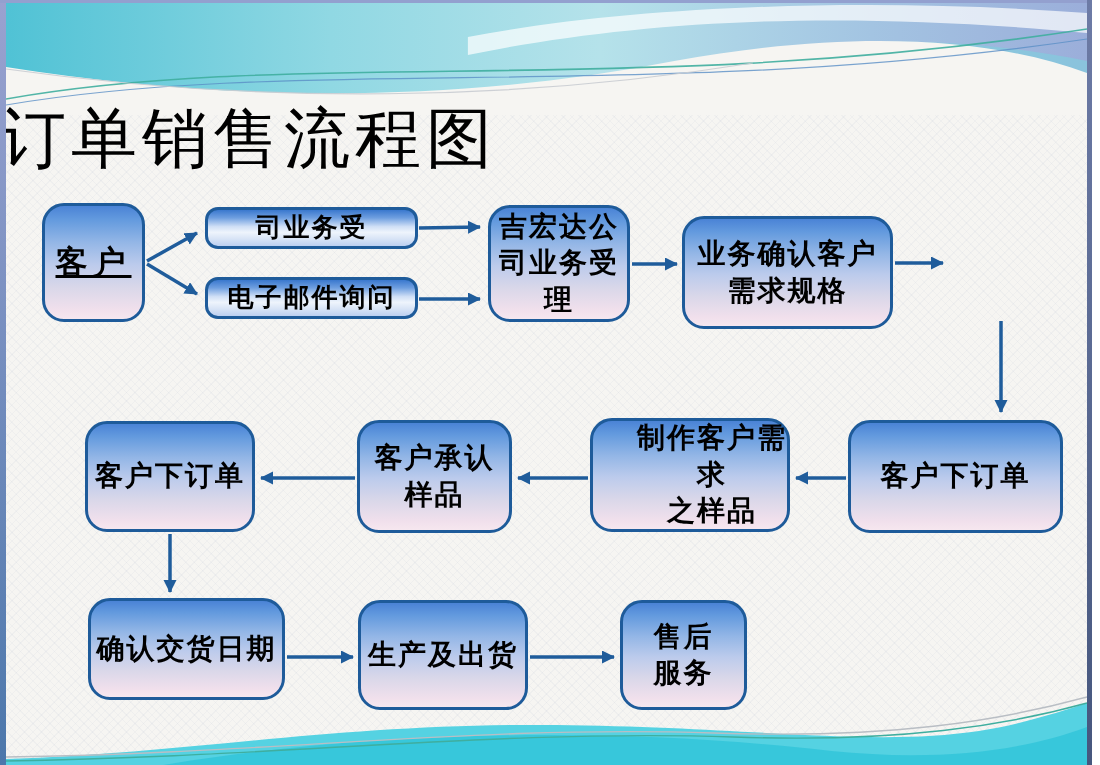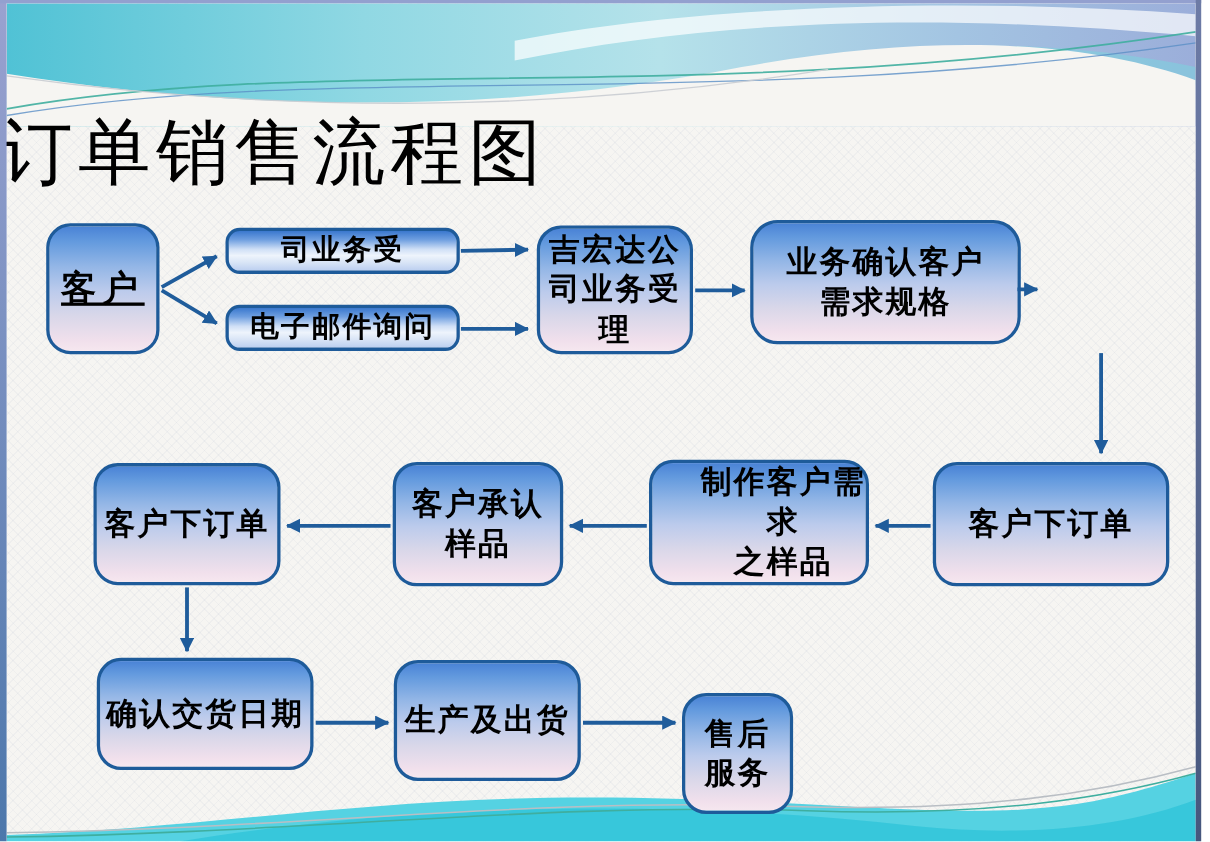--- a/index.html
+++ b/index.html
@@ -115,21 +115,21 @@
   <div class="node bar" style="left:205px;top:277px;width:213px;height:42px;">
     <span class="node-label">电子邮件询问</span>
   </div>
 
   <div class="node" style="left:488px;top:205px;width:142px;height:117px;">
     <span class="node-label">吉宏达公
 司业务受
 理</span>
   </div>
 
-  <div class="node" style="left:682px;top:200px;width:246px;height:113px;border-radius:25px;">
+  <div class="node" style="left:682px;top:216px;width:211px;height:113px;">
     <span class="node-label">业务确认客户
 需求规格</span>
   </div>
 
 
   <div class="node" style="left:848px;top:420px;width:215px;height:113px;">
     <span class="node-label">客户下订单</span>
   </div>
 
   <div class="node" style="left:590px;top:418px;width:200px;height:114px;padding-left:44px;">
@@ -147,21 +147,21 @@
   </div>
 
   <div class="node" style="left:88px;top:598px;width:197px;height:102px;">
     <span class="node-label">确认交货日期</span>
   </div>
 
   <div class="node" style="left:358px;top:600px;width:170px;height:110px;">
     <span class="node-label">生产及出货</span>
   </div>
 
-  <div class="node" style="left:620px;top:600px;width:101px;height:110px;margin-top:30px;">
+  <div class="node" style="left:620px;top:600px;width:127px;height:110px;">
     <span class="node-label">售后
 服务</span>
   </div>
 
   <div class="frame-left"></div>
   <div class="frame-top"></div>
   <div class="frame-right"></div>
 </div>
 
 </body></html>

